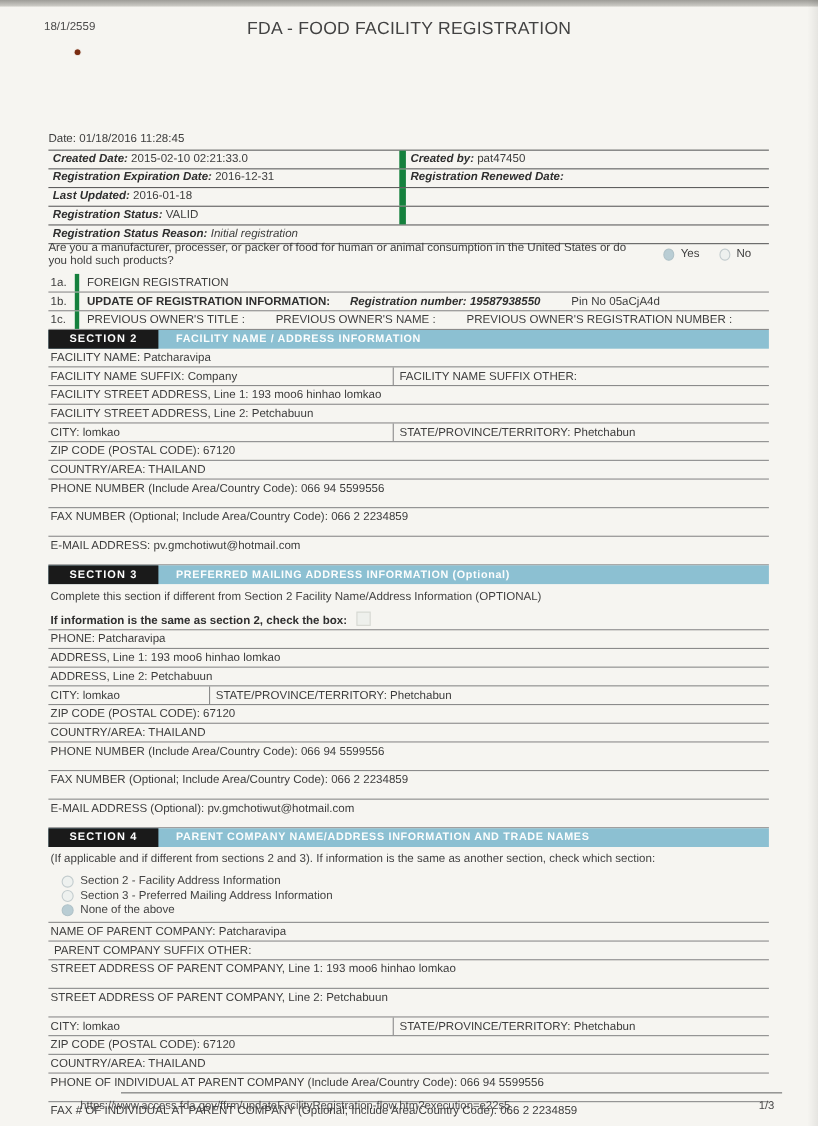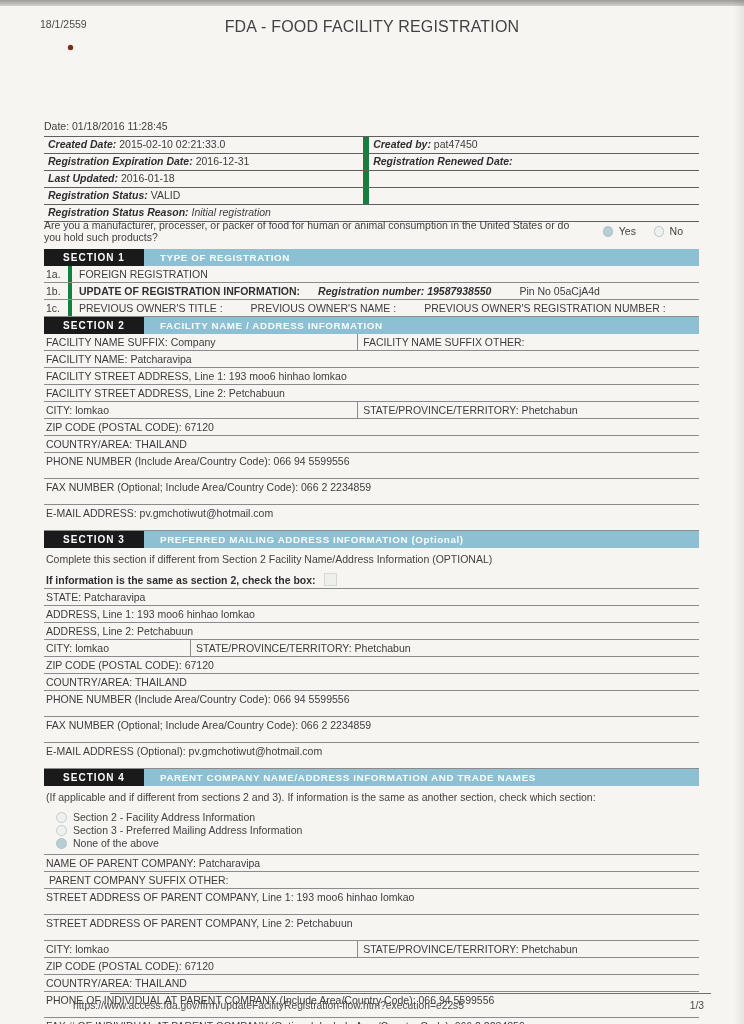--- a/index.html
+++ b/index.html
@@ -107,67 +107,63 @@
 <div class="content question">
   <span class="q-text">Are you a manufacturer, processer, or packer of food for human or animal consumption in the United States or do you hold such products?</span>
   <span class="radio faint-checked"></span>
   <span class="q-opt">Yes</span>
   <span class="radio"></span>
   <span class="q-opt">No</span>
 </div>
 
 <div class="content sections">
 
-  <div class="sec-header">
-    <span class="sec-badge">SECTION 1</span>
-    <span class="sec-title">TYPE OF REGISTRATION</span>
-  </div>
   <div class="frow numrow">
     <span class="num">1a.</span>
     <span class="numtext">FOREIGN REGISTRATION</span>
   </div>
   <div class="frow numrow">
     <span class="num">1b.</span>
     <span class="numtext"><span class="b">UPDATE OF REGISTRATION INFORMATION:</span><span class="bi gap-l">Registration number: 19587938550</span><span class="gap-m">Pin No</span> <span>05aCjA4d</span></span>
   </div>
   <div class="frow numrow">
     <span class="num">1c.</span>
     <span class="numtext"><span>PREVIOUS OWNER'S TITLE :</span><span class="gap-m">PREVIOUS OWNER'S NAME :</span><span class="gap-m">PREVIOUS OWNER'S REGISTRATION NUMBER :</span></span>
   </div>
 
   <div class="sec-header">
     <span class="sec-badge">SECTION 2</span>
     <span class="sec-title">FACILITY NAME / ADDRESS INFORMATION</span>
   </div>
+  <div class="frow">FACILITY NAME: Patcharavipa</div>
   <div class="frow split">
     <span class="cell-a w47">FACILITY NAME SUFFIX: Company</span>
     <span class="cell-b">FACILITY NAME SUFFIX OTHER:</span>
   </div>
-  <div class="frow">FACILITY NAME: Patcharavipa</div>
   <div class="frow">FACILITY STREET ADDRESS, Line 1: 193 moo6 hinhao lomkao</div>
   <div class="frow">FACILITY STREET ADDRESS, Line 2: Petchabuun</div>
   <div class="frow split">
     <span class="cell-a w47">CITY:  lomkao</span>
     <span class="cell-b">STATE/PROVINCE/TERRITORY: Phetchabun</span>
   </div>
   <div class="frow">ZIP CODE (POSTAL CODE): 67120</div>
   <div class="frow">COUNTRY/AREA: THAILAND</div>
   <div class="frow tall">PHONE NUMBER (Include Area/Country Code): 066 94 5599556</div>
   <div class="frow tall">FAX NUMBER (Optional; Include Area/Country Code):  066 2 2234859</div>
   <div class="frow tall">E-MAIL ADDRESS: pv.gmchotiwut@hotmail.com</div>
 
   <div class="sec-header">
     <span class="sec-badge">SECTION 3</span>
     <span class="sec-title">PREFERRED MAILING ADDRESS INFORMATION  (Optional)</span>
   </div>
   <div class="intro">Complete this section if different from Section 2 Facility Name/Address Information (OPTIONAL)</div>
   <div class="frow bold">
     <span>If information is the same as section 2, check the box:</span><span class="checkbox"></span>
   </div>
-  <div class="frow">STATE: Patcharavipa</div>
+  <div class="frow">PHONE: Patcharavipa</div>
   <div class="frow">ADDRESS, Line 1: 193 moo6 hinhao lomkao</div>
   <div class="frow">ADDRESS, Line 2: Petchabuun</div>
   <div class="frow split">
     <span class="cell-a w22">CITY:  lomkao</span>
     <span class="cell-b">STATE/PROVINCE/TERRITORY: Phetchabun</span>
   </div>
   <div class="frow">ZIP CODE (POSTAL CODE): 67120</div>
   <div class="frow">COUNTRY/AREA: THAILAND</div>
   <div class="frow tall">PHONE NUMBER (Include Area/Country Code): 066 94 5599556</div>
   <div class="frow tall">FAX NUMBER (Optional; Include Area/Country Code):  066 2 2234859</div>

